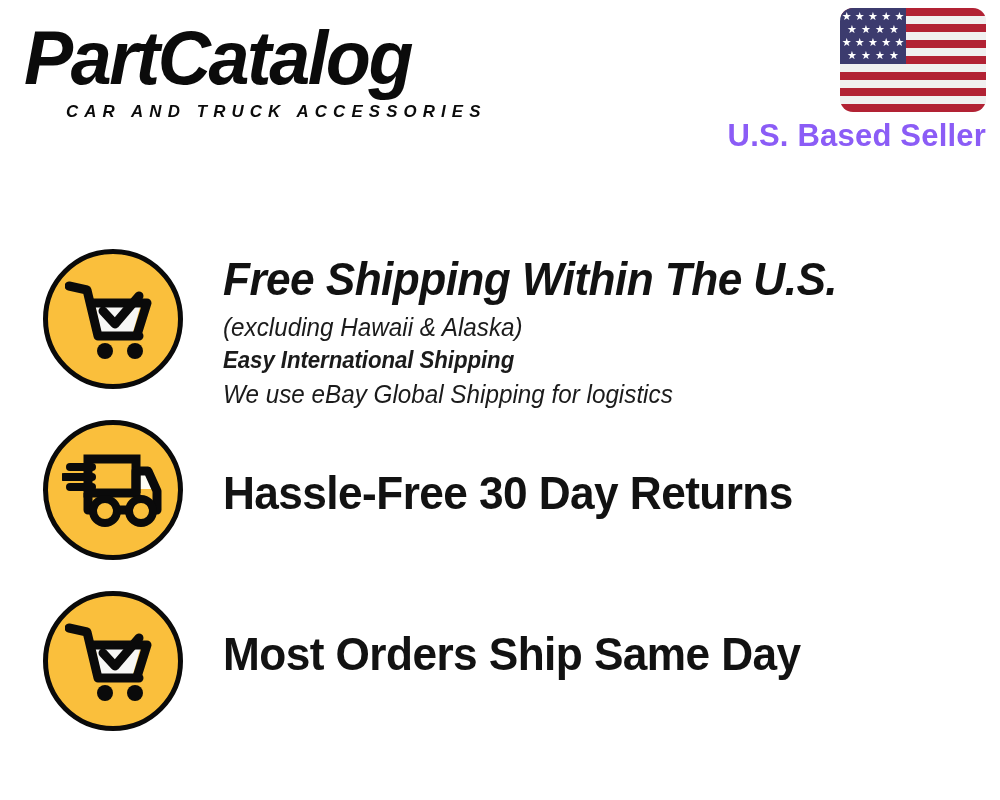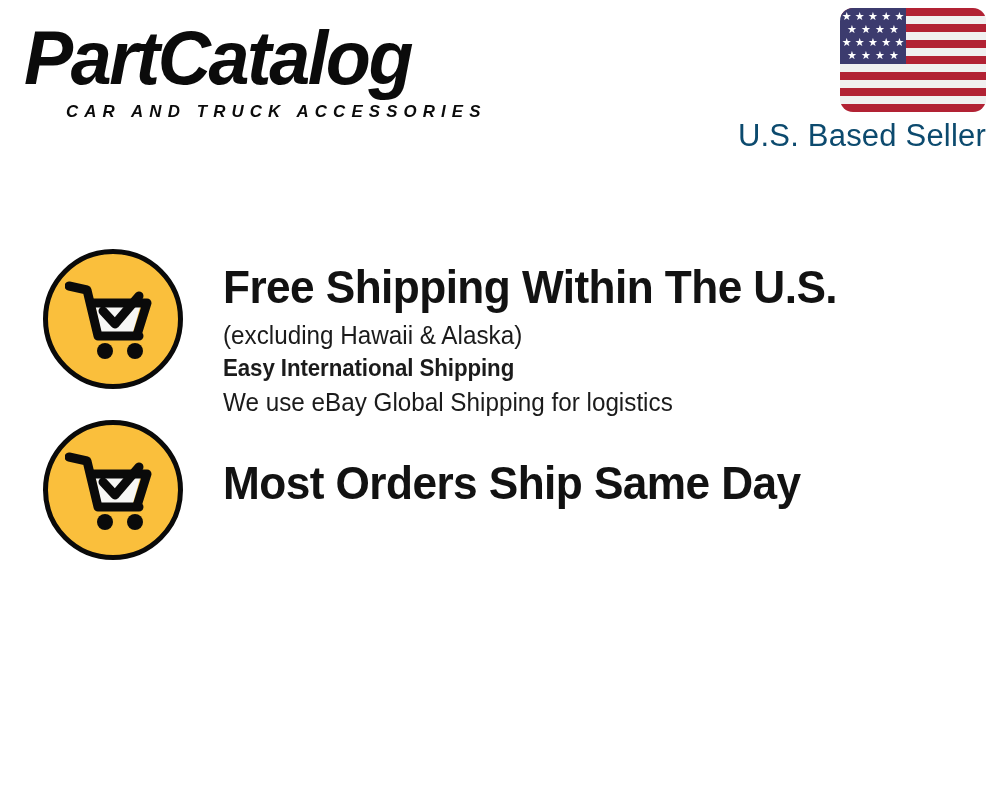--- a/index.html
+++ b/index.html
@@ -106,25 +106,25 @@
   }
   .flag .star {
     color: #ffffff;
     font-size: 11px;
     line-height: 11px;
     font-family: "DejaVu Sans", sans-serif;
   }
   .seller-label {
     margin-top: 6px;
     font-family: "Liberation Sans", sans-serif;
-    font-weight: 400;
+    font-weight: 700;
     font-size: 31px;
     line-height: 36px;
     letter-spacing: 0.2px;
-    color: #0c4a6e;
+    color: #8b5cf6;
     white-space: nowrap;
   }
 
   
   .features {
     position: absolute;
     left: 0;
     top: 240px;
     width: 1000px;
   }
@@ -175,21 +175,21 @@
     transform: scaleX(0.97);
     transform-origin: left center;
     white-space: nowrap;
   }
   .feature-sub.bold {
     font-weight: 700;
     font-size: 23px;
     line-height: 33px;
     letter-spacing: -0.1px;
   }
-  .row-shipping .feature-text { top: 20px; }
+  .row-shipping .feature-text { top: 12px; font-style: italic; }
   .row-shipping .feature-heading { margin-bottom: 4px; }
   .row-returns .feature-text { top: 55px; }
   .row-sameday .feature-text { top: 45px; }
 </style>
 </head>
 <body>
 
 <div id="banner">
 
   <div class="logo-block">
@@ -257,20 +257,37 @@
         </svg>
       </div>
       <div class="feature-text">
         <div class="feature-heading">Free Shipping Within The U.S.</div>
         <div class="feature-sub">(excluding Hawaii &amp; Alaska)</div>
         <div class="feature-sub bold">Easy International Shipping</div>
         <div class="feature-sub">We use eBay Global Shipping for logistics</div>
       </div>
     </div>
 
+    <div class="feature-row row-returns">
+      <div class="icon-badge">
+        <svg width="102" height="74" viewBox="0 0 102 74" xmlns="http://www.w3.org/2000/svg">
+          <polygon points="74,22 86,22 90,36 74,36" fill="#fffdf4"></polygon>
+          <rect x="26" y="6" width="48" height="34" fill="none" stroke="#0a0a0a" stroke-width="9"></rect>
+          <path d="M26 40 L26 57 L95 57 L95 38 L86 18 L74 18 L74 40" fill="none" stroke="#0a0a0a" stroke-width="9" stroke-linejoin="round"></path>
+          <line x1="8" y1="14" x2="30" y2="14" stroke="#0a0a0a" stroke-width="8" stroke-linecap="round"></line>
+          <line x1="2" y1="24" x2="30" y2="24" stroke="#0a0a0a" stroke-width="8" stroke-linecap="round"></line>
+          <line x1="8" y1="34" x2="30" y2="34" stroke="#0a0a0a" stroke-width="8" stroke-linecap="round"></line>
+          <circle cx="43" cy="58" r="12" fill="#fabf3c" stroke="#0a0a0a" stroke-width="8"></circle>
+          <circle cx="79" cy="58" r="12" fill="#fabf3c" stroke="#0a0a0a" stroke-width="8"></circle>
+        </svg>
+      </div>
+      <div class="feature-text">
+        <div class="feature-heading">Hassle-Free 30 Day Returns</div>
+      </div>
+    </div>
 
     <div class="feature-row row-sameday">
       <div class="icon-badge">
         <svg width="96" height="82" viewBox="0 0 96 82" xmlns="http://www.w3.org/2000/svg">
           <polygon points="30,26 76,26 68,54 36,54" fill="#f7f7f5"></polygon>
           <path d="M4 8 L22 12 L33 58 L74 58" fill="none" stroke="#0a0a0a" stroke-width="9" stroke-linecap="round" stroke-linejoin="round"></path>
           <path d="M26 25 L82 25 L72 57" fill="none" stroke="#0a0a0a" stroke-width="9" stroke-linecap="round" stroke-linejoin="round"></path>
           <path d="M38 33 L50 46 L74 18" fill="none" stroke="#0a0a0a" stroke-width="9" stroke-linecap="round" stroke-linejoin="round"></path>
           <circle cx="40" cy="73" r="8" fill="#0a0a0a"></circle>
           <circle cx="70" cy="73" r="8" fill="#0a0a0a"></circle>

